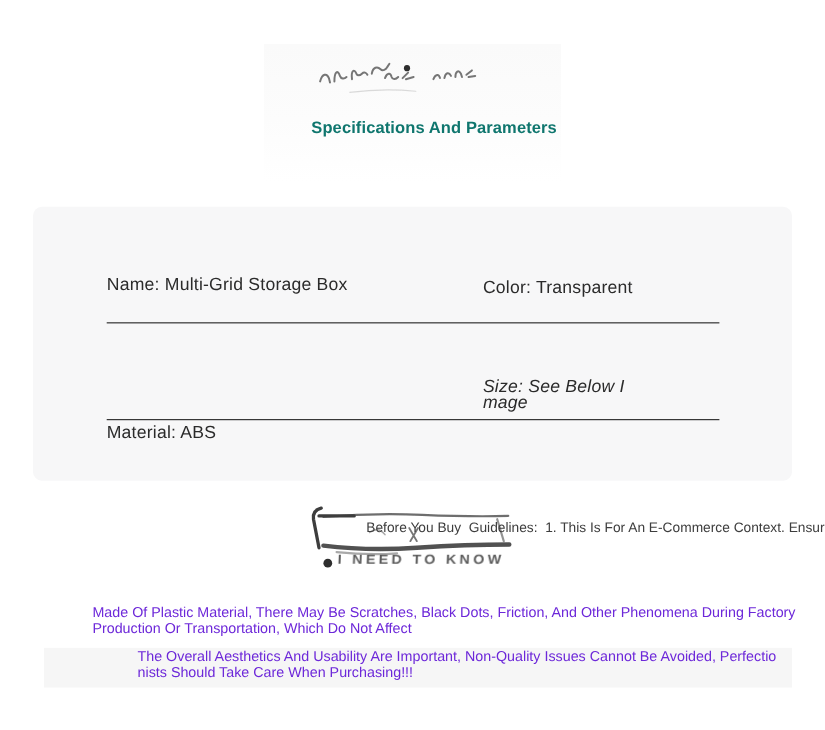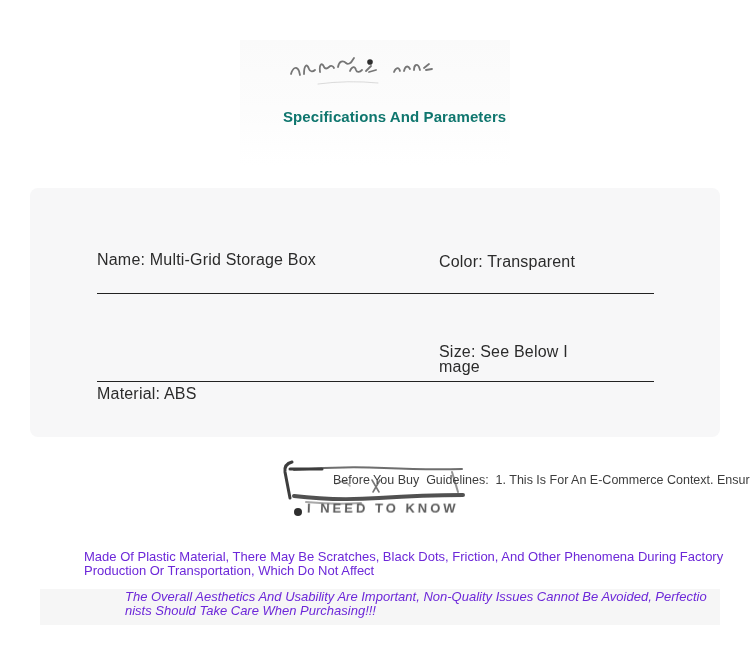--- a/index.html
+++ b/index.html
@@ -32,21 +32,21 @@
     background: #f7f7f8; border-radius: 8px;
   }
   .spec-cell {
     position: absolute;
     font-size: 16px; color: #2b2b2b; letter-spacing: 0.2px;
     white-space: pre-line; line-height: 15px;
   }
   .cell-name     { left: 67px;  top: 64px;  }
   .cell-color    { left: 409px; top: 66px;  }
   .cell-material { left: 67px;  top: 158px; margin-top: 40px; }
-  .cell-size     { left: 409px; top: 156px; width: 150px; }
+  .cell-size     { left: 409px; top: 156px; width: 150px; font-style: italic; }
   .divider {
     position: absolute; left: 67px; width: 557px; height: 0;
     border-top: 1px solid #222222;
   }
   .divider-1 { top: 105px; }
   .divider-2 { top: 193px; }
 
   
   .cart-svg { left: 276px; top: 444px; }
   .cart-watermark {
@@ -67,21 +67,21 @@
   .bottom-band {
     left: 40px; top: 589px; width: 680px; height: 36px;
     background: #f6f6f6;
   }
   .warning {
     position: absolute;
     font-size: 13px; line-height: 14px;
     color: #6d28d9; white-space: pre-line;
   }
   .warning-1 { left: 84px;  top: 550px; }
-  .warning-2 { left: 125px; top: 590px; font-style: italic; }
+  .warning-2 { left: 125px; top: 590px; }
 </style>
 </head>
 <body>
 
 <div class="abs top-image-block"></div>
 
 <svg class="abs scribble-svg" width="160" height="36" viewBox="0 0 160 36">
   <defs>
     <filter id="smudge">
         <feGaussianBlur stdDeviation="0.45"></feGaussianBlur>

